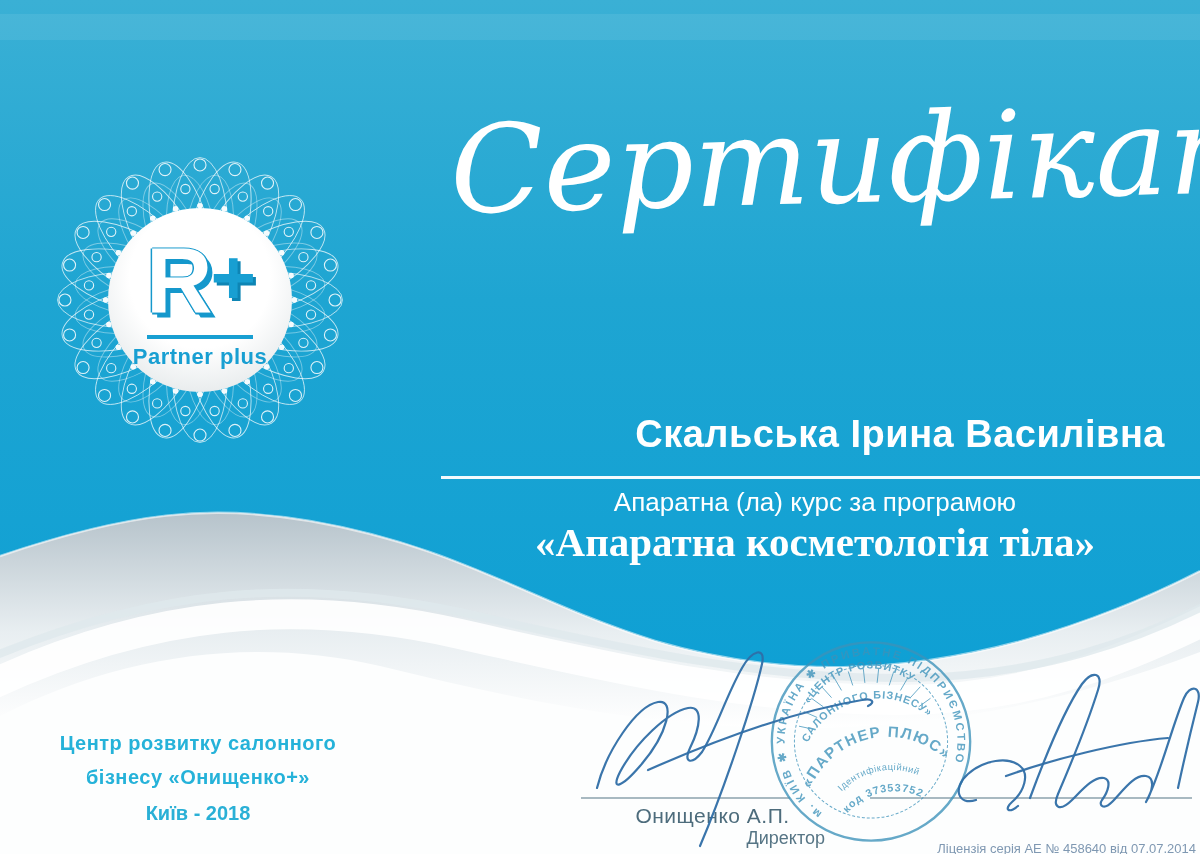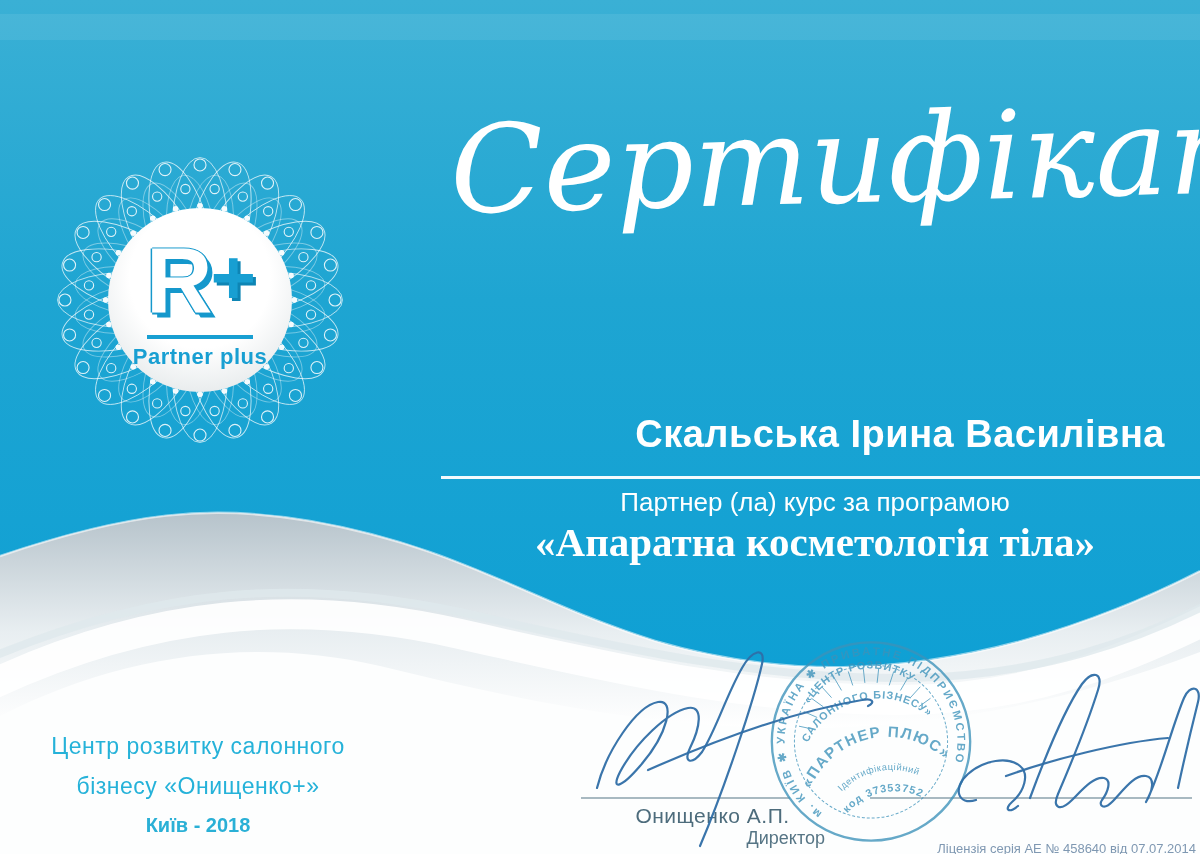--- a/index.html
+++ b/index.html
@@ -31,21 +31,21 @@
         font-size:38px;font-weight:bold;color:#fff;letter-spacing:.5px;}
   .name-divider{position:absolute;left:441px;top:476px;width:759px;height:2.5px;
         background:rgba(255,255,255,.95);}
   .course-intro{position:absolute;left:465px;top:487px;width:700px;text-align:center;
         font-size:26px;font-weight:400;color:#fff;}
   .course-title{position:absolute;left:420px;top:518px;width:790px;text-align:center;
         font-family:"Liberation Serif",serif;font-size:41px;font-weight:bold;color:#fff;}
 
   
   .issuer{position:absolute;left:14px;top:726px;width:368px;text-align:center;color:#25b2d9;}
-  .issuer-l1,.issuer-l2{font-size:23px;font-weight:normal;line-height:40px;letter-spacing:.5px;}
+  .issuer-l1,.issuer-l2{font-size:20px;font-weight:bold;line-height:34px;letter-spacing:.5px;}
   .issuer-city{margin-top:8px;font-size:20px;font-weight:600;color:#2ab0d6;}
 
   
   .sig-line{position:absolute;top:797px;height:1.5px;background:#a8b9c1;}
   .sl-left{left:581px;width:209px;}
   .sl-right{left:870px;width:322px;}
   .sig-name,.sig-role{position:absolute;text-align:center;color:#4d6c7c;}
   .sig-name{font-size:21px;letter-spacing:.5px;}
   .sig-role{font-size:18px;color:#567585;}
   .sn-left{left:600px;top:804px;width:225px;}
@@ -226,21 +226,21 @@
 
   <div class="logo-circle">
     <div class="monogram"><span class="mr">R</span><span class="mp">+</span></div>
     <div class="logo-rule"></div>
     <div class="logo-brand">Partner plus</div>
   </div>
 
   <div class="script-title">Сертифікат</div>
   <div class="recipient">Скальська Ірина Василівна</div>
   <div class="name-divider"></div>
-  <div class="course-intro">Партнер (ла) курс за програмою</div>
+  <div class="course-intro">Апаратна (ла) курс за програмою</div>
   <div class="course-title">«Апаратна косметологія тіла»</div>
 
   <div class="issuer">
     <div class="issuer-l1">Центр розвитку салонного</div>
     <div class="issuer-l2">бізнесу «Онищенко+»</div>
     <div class="issuer-city">Київ - 2018</div>
 
   </div>
 
   <div class="sig-line sl-left"></div>

